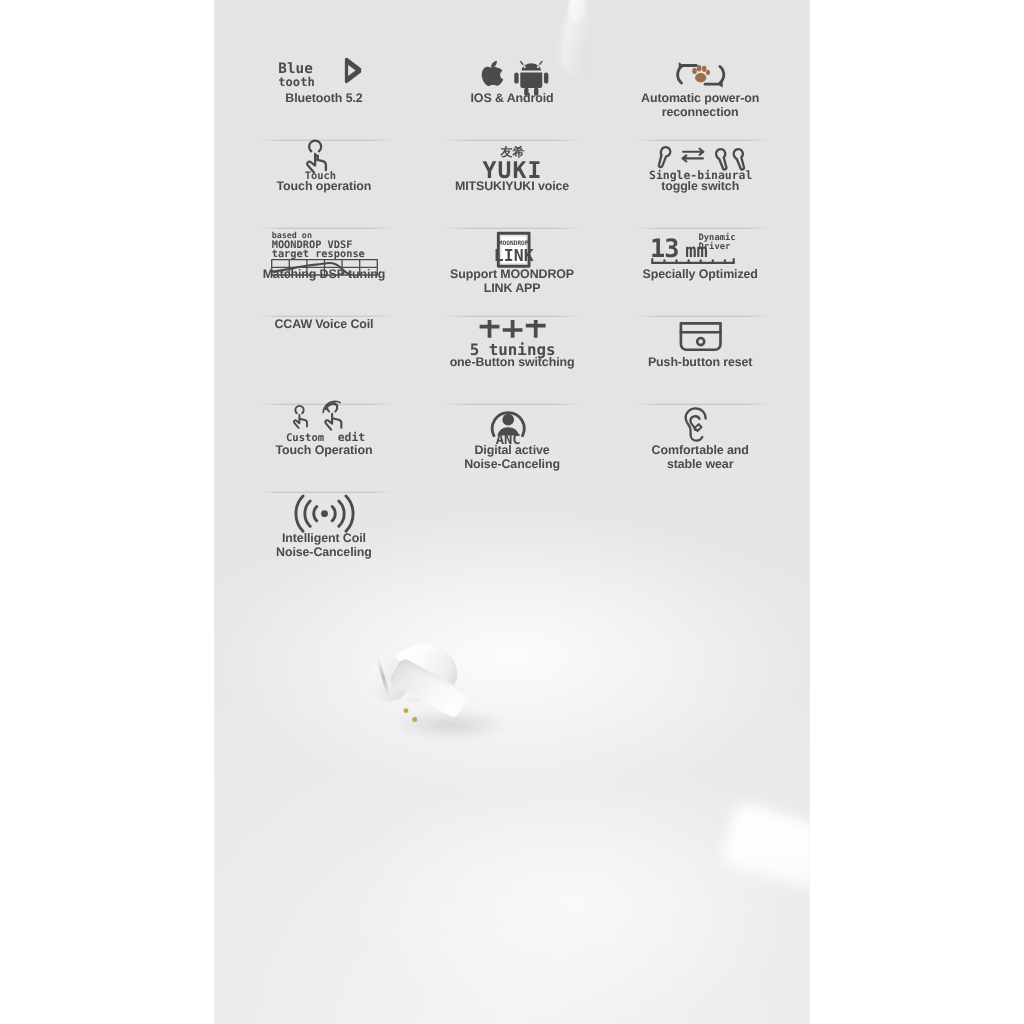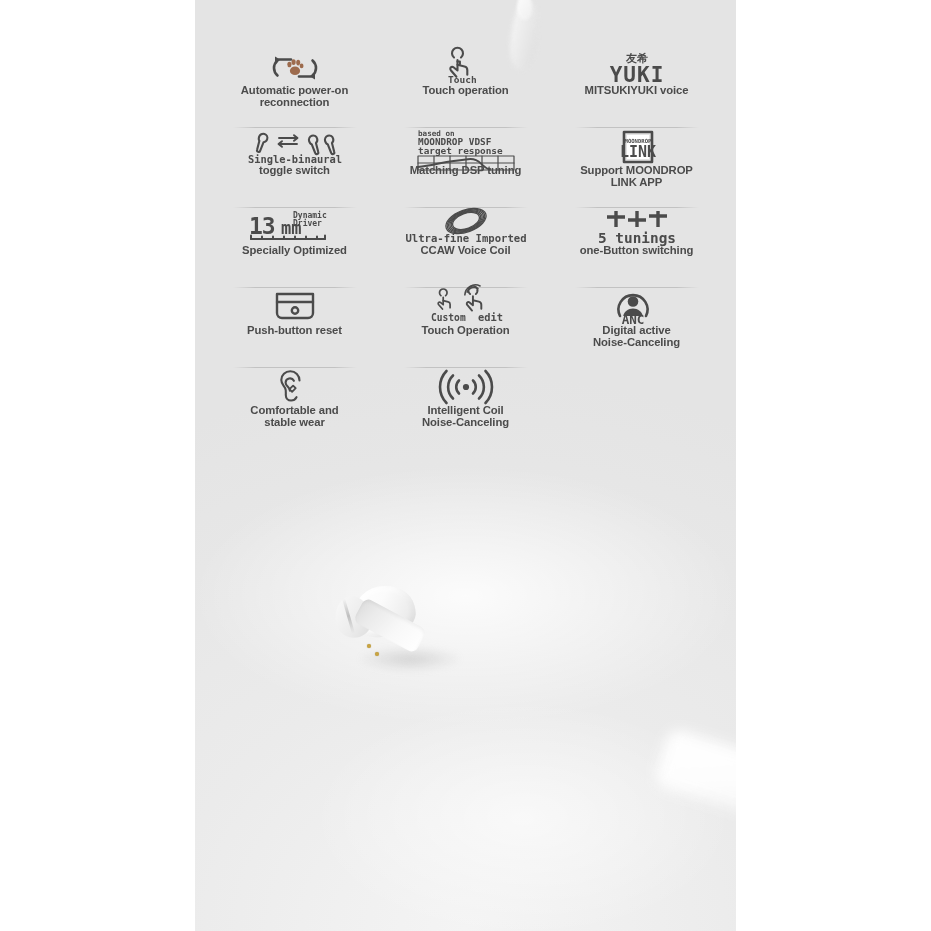--- a/index.html
+++ b/index.html
@@ -131,21 +131,53 @@
 <body>
 
 <div id="page">
 
   <div id="panel">
     <div class="wash wash-a"></div>
     <div class="wash wash-b"></div>
 
     <div id="grid">
 
-
+      <div class="cell">
+        <div class="icon">
+          <svg width="92" height="32" viewBox="0 0 92 32">
+            <text class="tx" x="4" y="14" font-size="13">Blue</text>
+            <text class="tx" x="4" y="26" font-size="11">tooth</text>
+            <path class="st" style="stroke-width:3" d="M66 4 L78 13 L66 22 L66 2 L78 11 L66 20"></path>
+          </svg>
+        </div>
+        <div class="caption">Bluetooth 5.2</div>
+        <div class="rule"></div>
+      </div>
+
+      <div class="cell">
+        <div class="icon">
+          <svg width="72" height="30" viewBox="0 0 72 30">
+            <path class="stf" d="M20 6.5c-1.4 0-2.6 .9-3.3 .9-.8 0-2-.9-3.3-.8-2 .1-3.9 1.4-4.7 3.4-1.6 3.5-.4 8.6 1.8 11.4 1 1.3 2.2 2.8 3.8 2.7 1.5-.1 2.1-1 3.9-1s2.4 1 3.9.9c1.6 0 2.7-1.4 3.7-2.7.8-1 1.2-2 1.7-3.1-3.3-1.3-4-6-.7-7.8-1-1.4-2.6-2.8-4.9-2.8z"></path>
+            <path class="stf" d="M21.6 1.2c-1.3.1-2.9 1-3.8 2.1-.8 1-1.5 2.6-1.3 4.1 1.5.1 3-.8 3.9-1.9.9-1 1.5-2.6 1.2-4.3z"></path>
+            <g class="stf" transform="translate(40,3)">
+              <path d="M3 9h20v12a2 2 0 0 1-2 2H5a2 2 0 0 1-2-2z"></path>
+              <rect x="-2.5" y="9" width="4" height="10" rx="2"></rect>
+              <rect x="24.5" y="9" width="4" height="10" rx="2"></rect>
+              <rect x="6.5" y="22.5" width="4" height="7.5" rx="2"></rect>
+              <rect x="15.5" y="22.5" width="4" height="7.5" rx="2"></rect>
+              <path d="M4 7.2C4.6 3.4 8.8.6 13 .6s8.4 2.8 9 6.6z"></path>
+            </g>
+            <circle cx="47" cy="7" r="1" fill="#e7e7e7"></circle>
+            <circle cx="59" cy="7" r="1" fill="#e7e7e7"></circle>
+            <path class="stf" d="M43.5 1.2l2.6 3.3-1 .8-2.6-3.3zM62.5 1.2l-2.6 3.3 1 .8 2.6-3.3z"></path>
+          </svg>
+        </div>
+        <div class="caption">IOS &amp; Android</div>
+        <div class="rule"></div>
+      </div>
 
       <div class="cell">
         <div class="icon">
           <svg width="60" height="32" viewBox="0 0 60 32">
             <path class="st" style="stroke-width:2.6" d="M12.5 23.5A13 11 0 0 1 12.5 8.5"></path>
             <path class="st" style="stroke-width:2.6" d="M47.5 8.5A13 11 0 0 1 47.5 23.5"></path>
             <path class="st" style="stroke-width:2.6" d="M14 7.5h12"></path>
             <path class="st" style="stroke-width:2.6" d="M34 24.5h12"></path>
             <path class="stf" d="M10 4.5l5.5 3.2-5.5 3.2z"></path>
             <path class="stf" d="M50 27.5l-5.5-3.2 5.5-3.2z"></path>
@@ -253,35 +285,20 @@
               <path d="M8 31v-3.4M19 31v-2.4M30 31v-2.4M41 31v-2.4M52 31v-2.4M63 31v-2.4M74 31v-2.4M82 31v-3.4"></path>
             </g>
           </svg>
         </div>
         <div class="caption">Specially Optimized</div>
         <div class="rule"></div>
       </div>
 
 
       <div class="cell">
-        <div class="icon">
-          <svg width="116" height="34" viewBox="0 0 116 34">
-            <g transform="translate(58,11) rotate(-20)">
-              <g class="st" style="stroke-width:1.25">
-                <ellipse rx="21" ry="11"></ellipse>
-                <ellipse rx="19.6" ry="10.3"></ellipse>
-                <ellipse rx="18.2" ry="9.6"></ellipse>
-                <ellipse rx="16.8" ry="8.9"></ellipse>
-                <ellipse rx="15.4" ry="8.2"></ellipse>
-                <ellipse rx="14" ry="7.5"></ellipse>
-              </g>
-            </g>
-            <text class="tx" x="58" y="32" font-size="10.6" text-anchor="middle">Ultra-fine Imported</text>
-          </svg>
-        </div>
         <div class="caption">CCAW Voice Coil</div>
         <div class="rule"></div>
       </div>
 
       <div class="cell">
         <div class="icon">
           <svg width="86" height="34" viewBox="0 0 86 34">
             <g class="st" style="stroke-width:3.4;stroke-linecap:butt">
               <path d="M22 1v16M13 7h18"></path>
               <path d="M43 1v16M34 10h18"></path>

